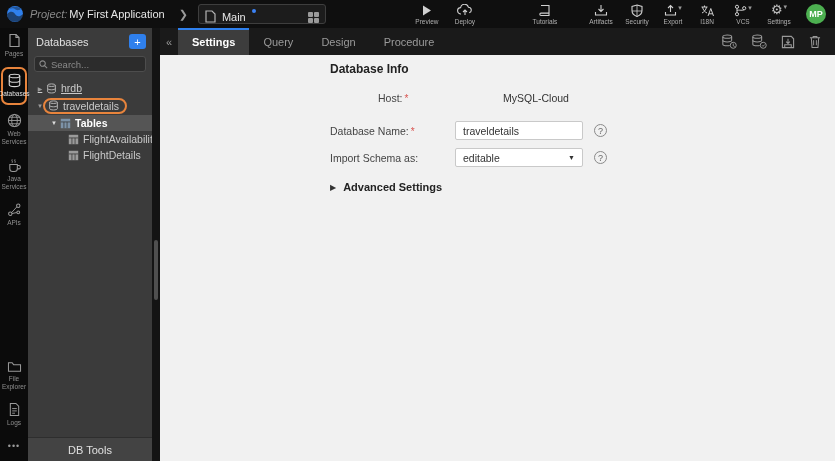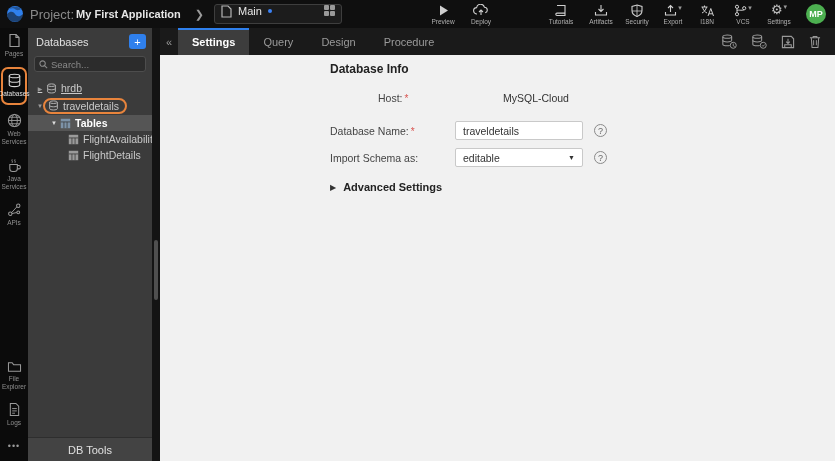--- a/index.html
+++ b/index.html
@@ -7,26 +7,26 @@
   .app {
     position:relative; width:835px; height:461px; overflow:hidden;
     font-family:"Liberation Sans", sans-serif; background:#f1f1f1;
   }
   
   .topbar {
     position:absolute; top:0; left:0; width:835px; height:28px;
     background:#0f0f0f; display:flex; align-items:center; z-index:5;
   }
   .wm-logo { width:30px; height:28px; display:flex; align-items:center; justify-content:center; }
-  .project-label { color:#8a8a8a; font-size:13px; }
-  .project-name { color:#e6e6e6; font-size:11px; font-weight:bold; margin-left:2px; }
+  .project-label { color:#8a8a8a; font-size:11px;font-style:italic; }
+  .project-name { color:#e6e6e6; font-size:11px; font-weight:normal; margin-left:2px; }
   .tb-chevron { color:#9a9a9a; font-size:11px; margin:0 10px 0 14px; }
   .page-selector {
     height:20px; width:128px; background:#1c1c1c; border:1px solid #3e3e3e; border-radius:3px;
-    display:flex; align-items:flex-start; padding:0 6px; gap:6px;
+    display:flex; align-items:flex-end; padding:0 6px; gap:6px;
   }
   .page-selector .pg-name { color:#e6e6e6; font-size:11px; }
   .dirty-dot { width:4px; height:4px; border-radius:50%; background:#3b82f6; align-self:flex-start; margin-top:4px; }
   .grid-icon { margin-left:auto; display:grid; grid-template-columns:5px 5px; grid-template-rows:5px 5px; gap:1px; }
   .grid-icon i { background:#9a9a9a; border-radius:1px; }
   .tb-action { display:flex; flex-direction:column; align-items:center; justify-content:center; color:#b5b5b5; cursor:pointer; min-width:30px; }
   .tb-action .lbl { font-size:6.5px; color:#b0b0b0; margin-top:1px; white-space:nowrap; }
   .tb-action svg { display:block; }
   .tb-caret { color:#9a9a9a; font-size:7px; margin-left:1px; }
   .icon-row { display:flex; align-items:flex-start; }

